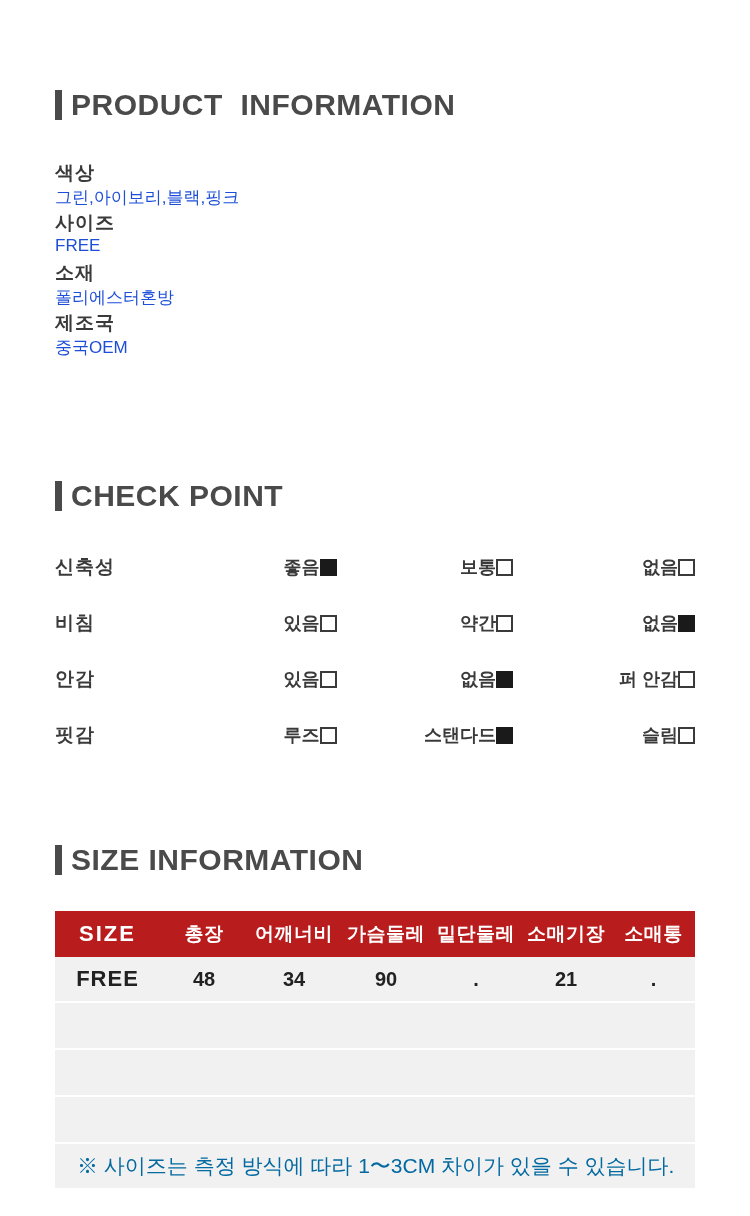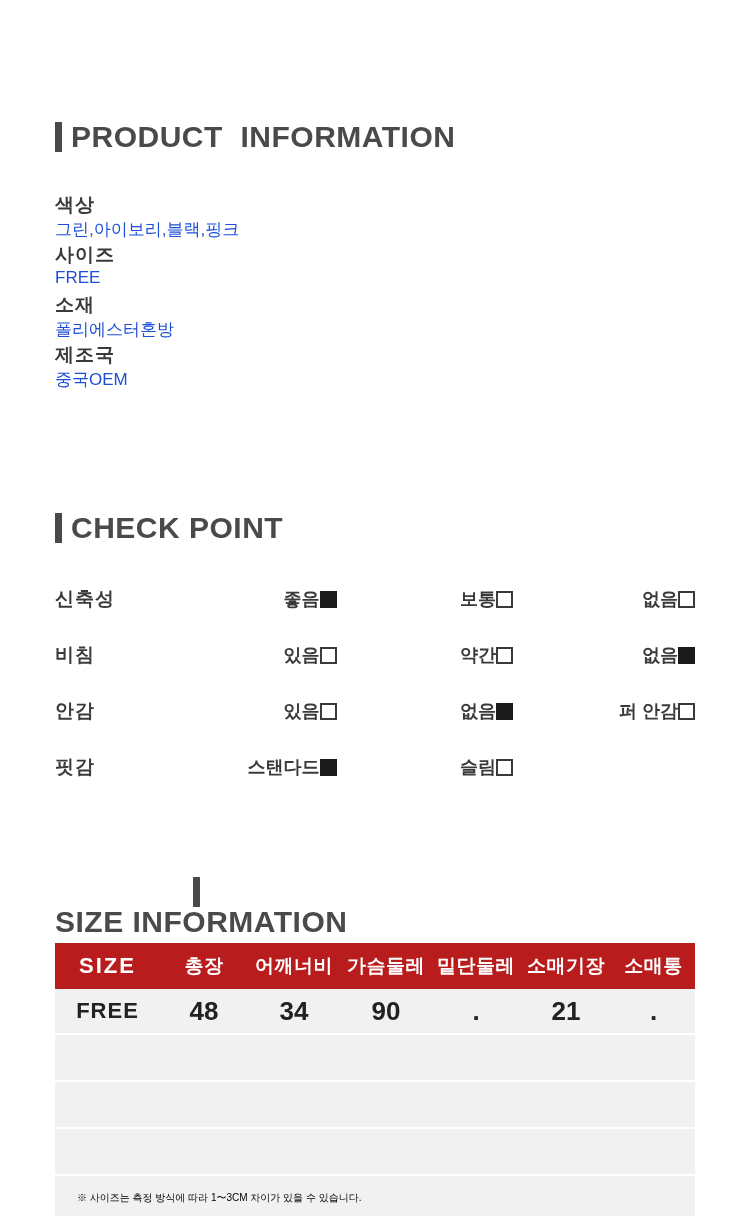--- a/index.html
+++ b/index.html
@@ -15,21 +15,20 @@
     font-family: "Liberation Sans", sans-serif;
     color: #231f20;
     -webkit-font-smoothing: antialiased;
   }
 
   .page {
     width: 750px;
     height: 1032px;
     position: relative;
     padding: 0;
-    margin-top: 32px;
   }
 
   
   .section-heading {
     display: flex;
     align-items: center;
     position: absolute;
     left: 55px;
   }
   .section-heading .bar {
@@ -43,21 +42,21 @@
     font-size: 30px;
     font-weight: bold;
     letter-spacing: 0.5px;
     color: #4a4a4a;
     line-height: 1;
     white-space: pre;
   }
 
   #heading-product { top: 90px; }
   #heading-check   { top: 481px; }
-  #heading-size    { top: 845px; flex-direction: column; }
+  #heading-size    { top: 845px; }
 
   
   .info-list {
     position: absolute;
     left: 55px;
     top: 160px;
     width: 620px;
   }
   .info-row {
     display: flex;
@@ -153,42 +152,42 @@
     border: none;
     text-align: center;
   }
   table.size-table th.first-col {
     font-size: 22px;
     letter-spacing: 2px;
   }
   table.size-table td {
     background: #f1f1f1;
     color: #222222;
-    font-size: 26px;
+    font-size: 20px;
     font-weight: bold;
     height: 45px;
     text-align: center;
     border-bottom: 2px solid #ffffff;
   }
   table.size-table td.first-col {
     font-size: 22px;
     letter-spacing: 1px;
   }
   table.size-table tr.empty-row td {
     height: 47px;
   }
   .size-note {
     width: 640px;
     background: #f1f1f1;
     height: 44px;
     display: flex;
     align-items: center;
     padding-left: 22px;
-    font-size: 10px;
-    color: #000000;
+    font-size: 21px;
+    color: #0369a1;
     letter-spacing: 0px;
   }
 </style>
 </head>
 <body>
 
 <div class="page">
 
   <div class="section-heading" id="heading-product">
     <span class="bar"></span>
@@ -271,20 +270,24 @@
         <div class="opt">
           <span class="opt-label">퍼 안감</span>
           <span class="box"></span>
         </div>
       </div>
     </div>
 
     <div class="check-row">
       <span class="check-label">핏감</span>
       <div class="check-opts">
+        <div class="opt">
+          <span class="opt-label">루즈</span>
+          <span class="box"></span>
+        </div>
         <div class="opt">
           <span class="opt-label">스탠다드</span>
           <span class="box checked"></span>
         </div>
         <div class="opt">
           <span class="opt-label">슬림</span>
           <span class="box"></span>
         </div>
       </div>
     </div>

